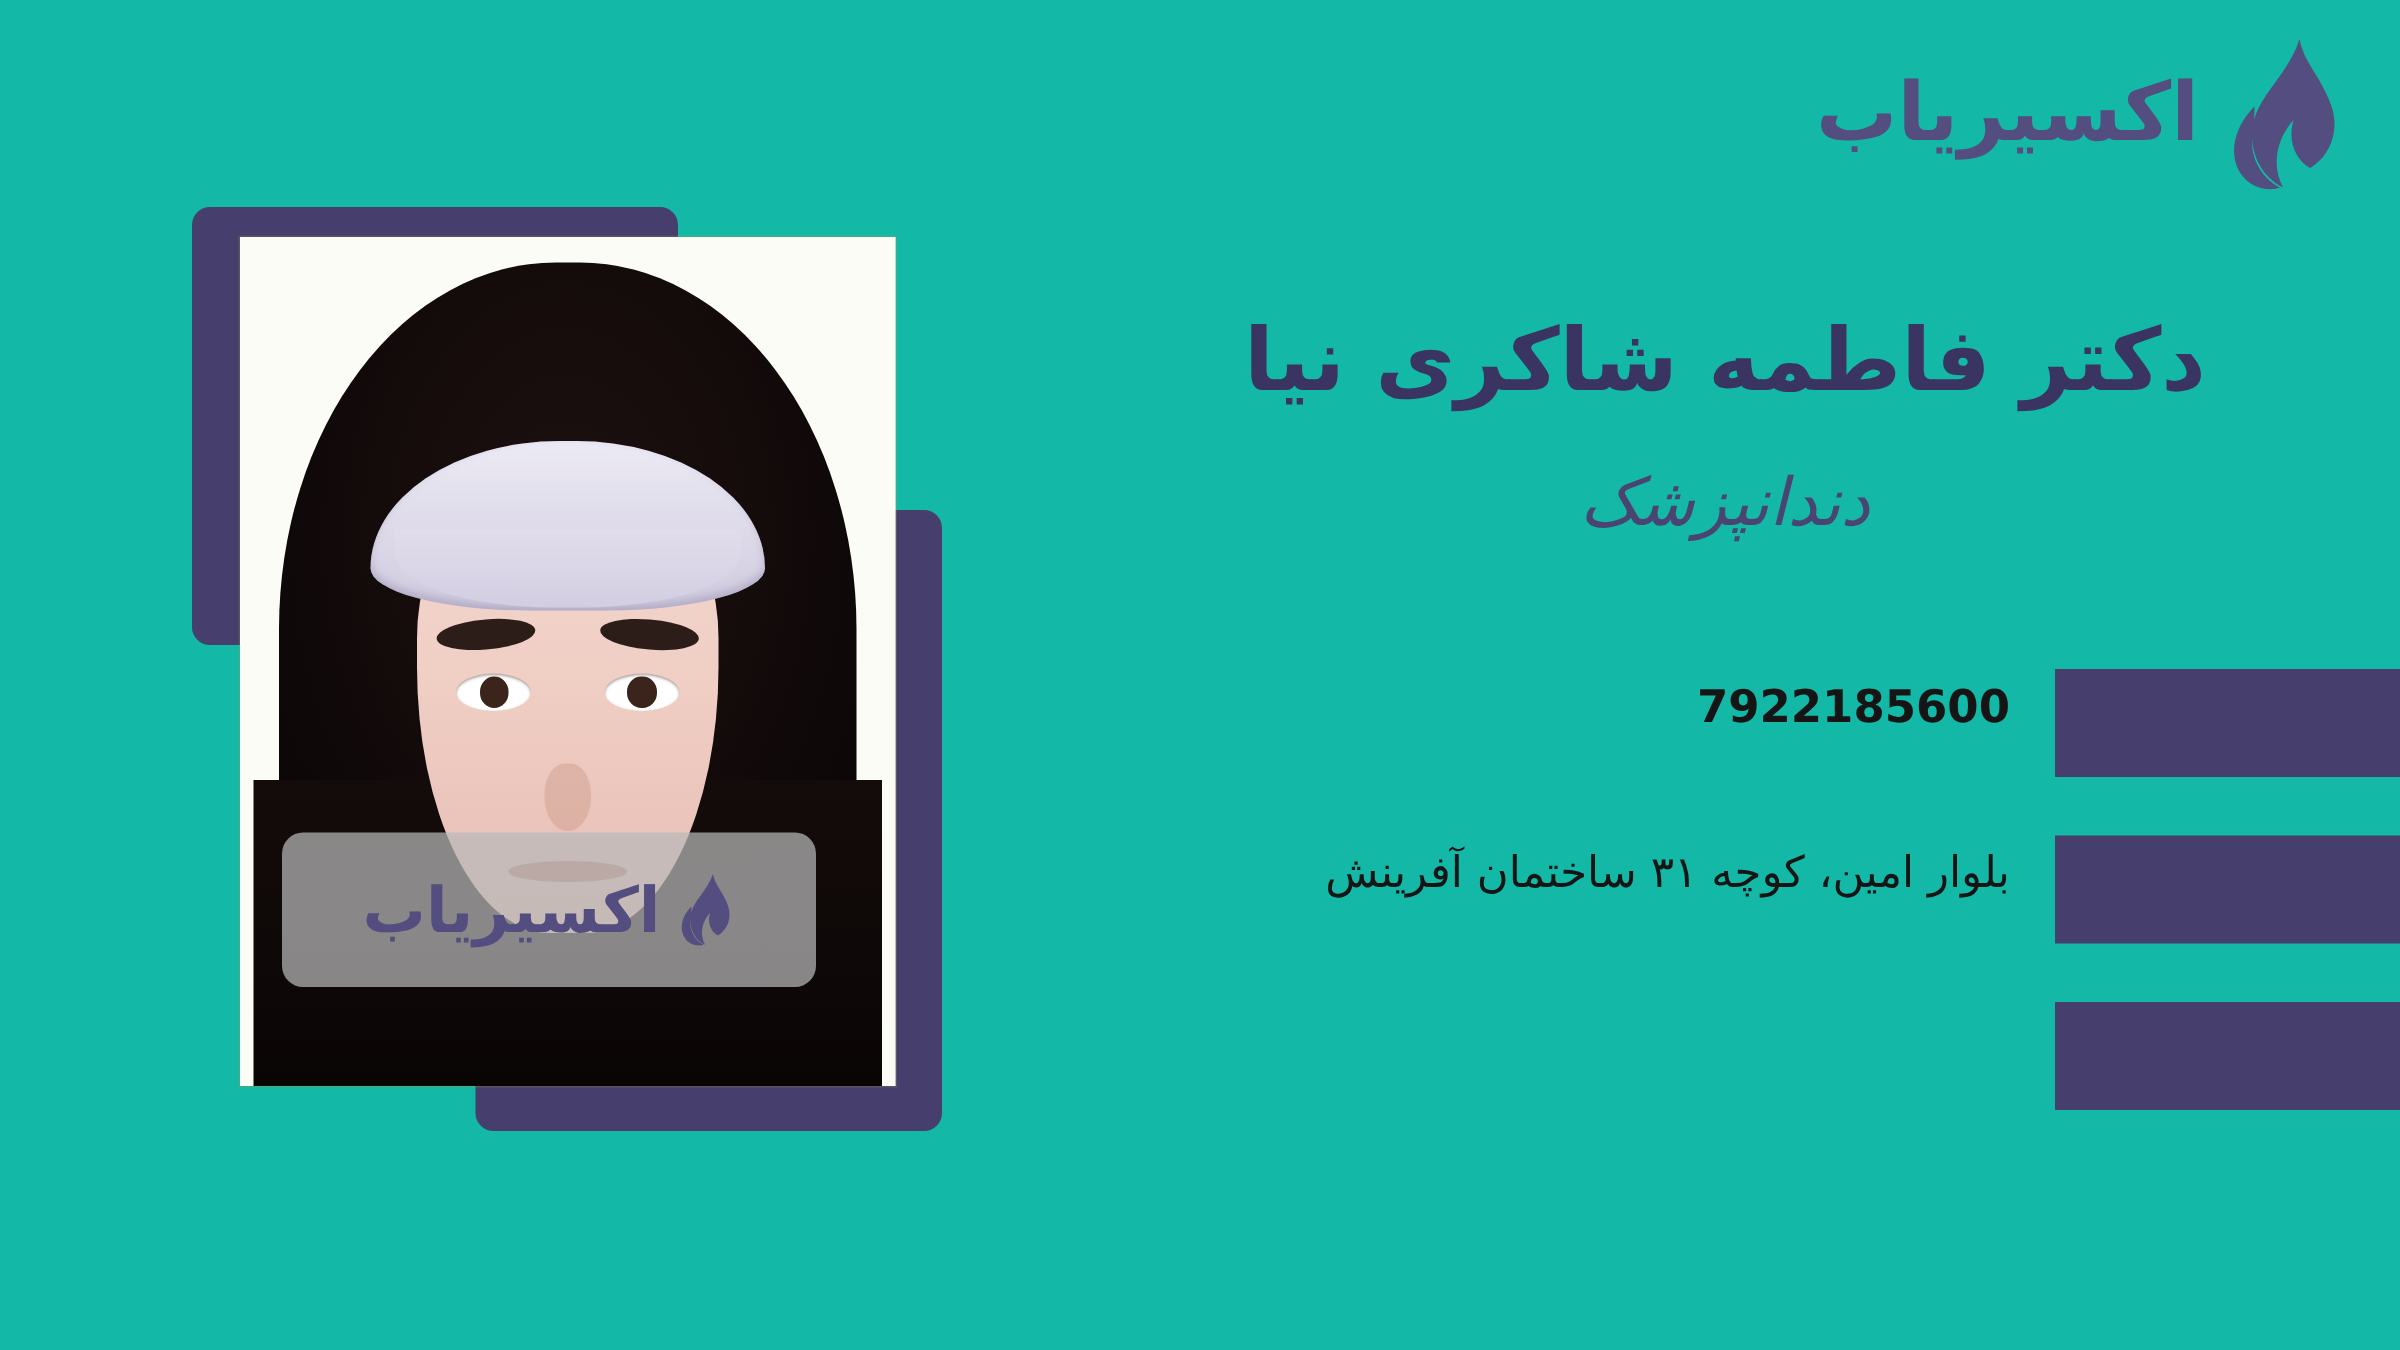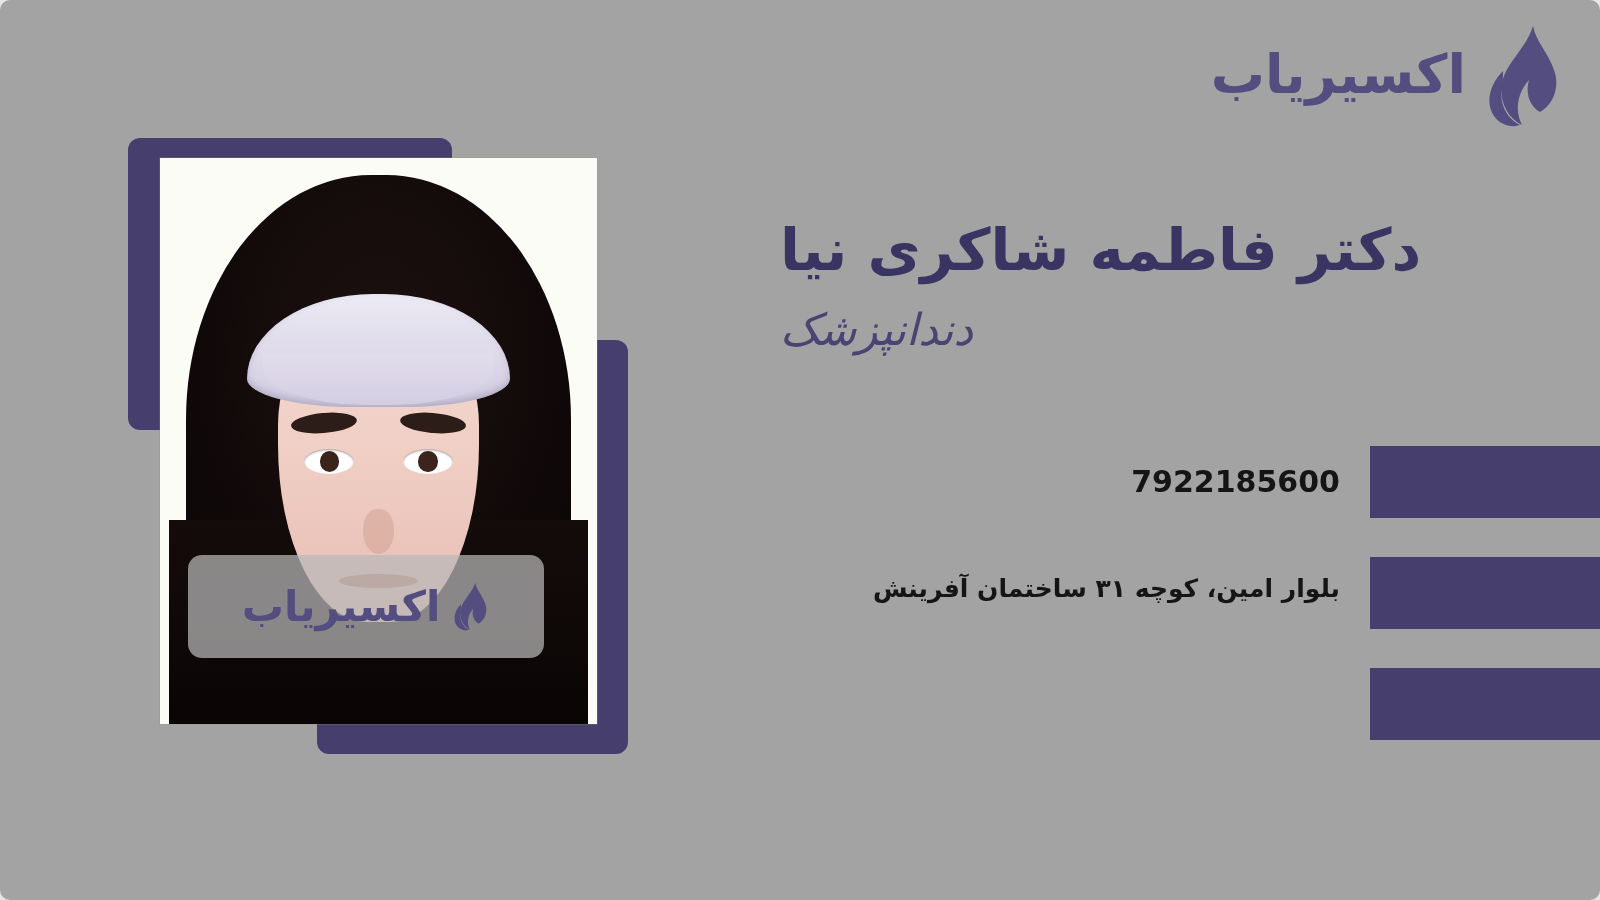--- a/index.html
+++ b/index.html
@@ -12,22 +12,21 @@
 
   body {
     background:#e6e6e6;
     font-family:"DejaVu Sans","Liberation Sans",sans-serif;
     position:relative;
   }
 
   .card {
     position:absolute;
     inset:0;
-    background:#a3a3a3;
-    border-radius:10px;
+    background:#14b8a6;
   }
 
   
   .brand {
     position:absolute;
     top:26px; right:36px;
     display:flex;
     align-items:center;
     gap:14px;
     direction:rtl;
@@ -176,54 +175,54 @@
     font-weight:700;
     color:#544d7f;
     line-height:1;
     letter-spacing:-1px;
     white-space:nowrap;
   }
 
   
   .info {
     position:absolute;
-    right:80px; top:214px;
+    right:80px; top:204px;
     width:740px;
-    text-align:left;
+    text-align:center;
     direction:rtl;
   }
   .doc-name {
     font-size:58px;
     font-weight:700;
     color:#3a3463;
     line-height:1.25;
     white-space:nowrap;
   }
   .doc-specialty {
-    margin-top:14px;
+    margin-top:30px;
     font-size:44px;
     font-weight:400;
     font-style:italic;
     color:#4a4473;
     line-height:1.3;
   }
   .doc-phone {
     position:absolute;
     right:180px; top:250px;
     font-size:30px;
     font-weight:700;
     color:#151515;
     white-space:nowrap;
     direction:rtl;
   }
   .doc-address {
     position:absolute;
     right:180px; top:360px;
-    font-size:25px;
-    font-weight:700;
+    font-size:29px;
+    font-weight:400;
     color:#151515;
     white-space:nowrap;
     direction:rtl;
   }
 
   
   .bar {
     position:absolute;
     right:0;
     width:230px;

